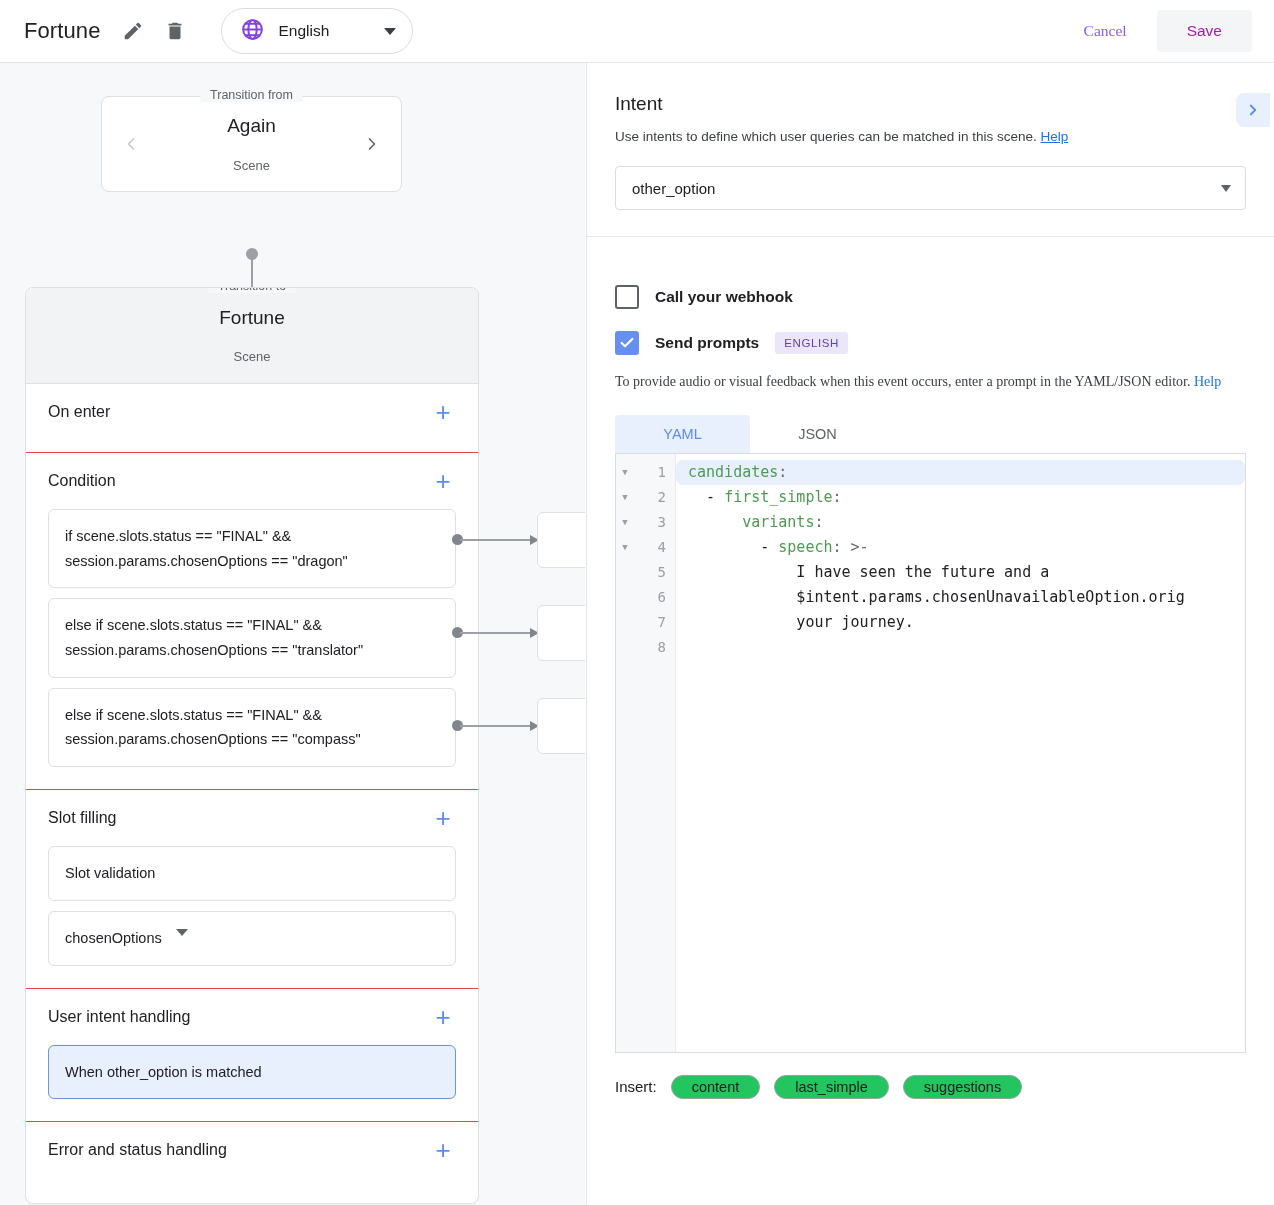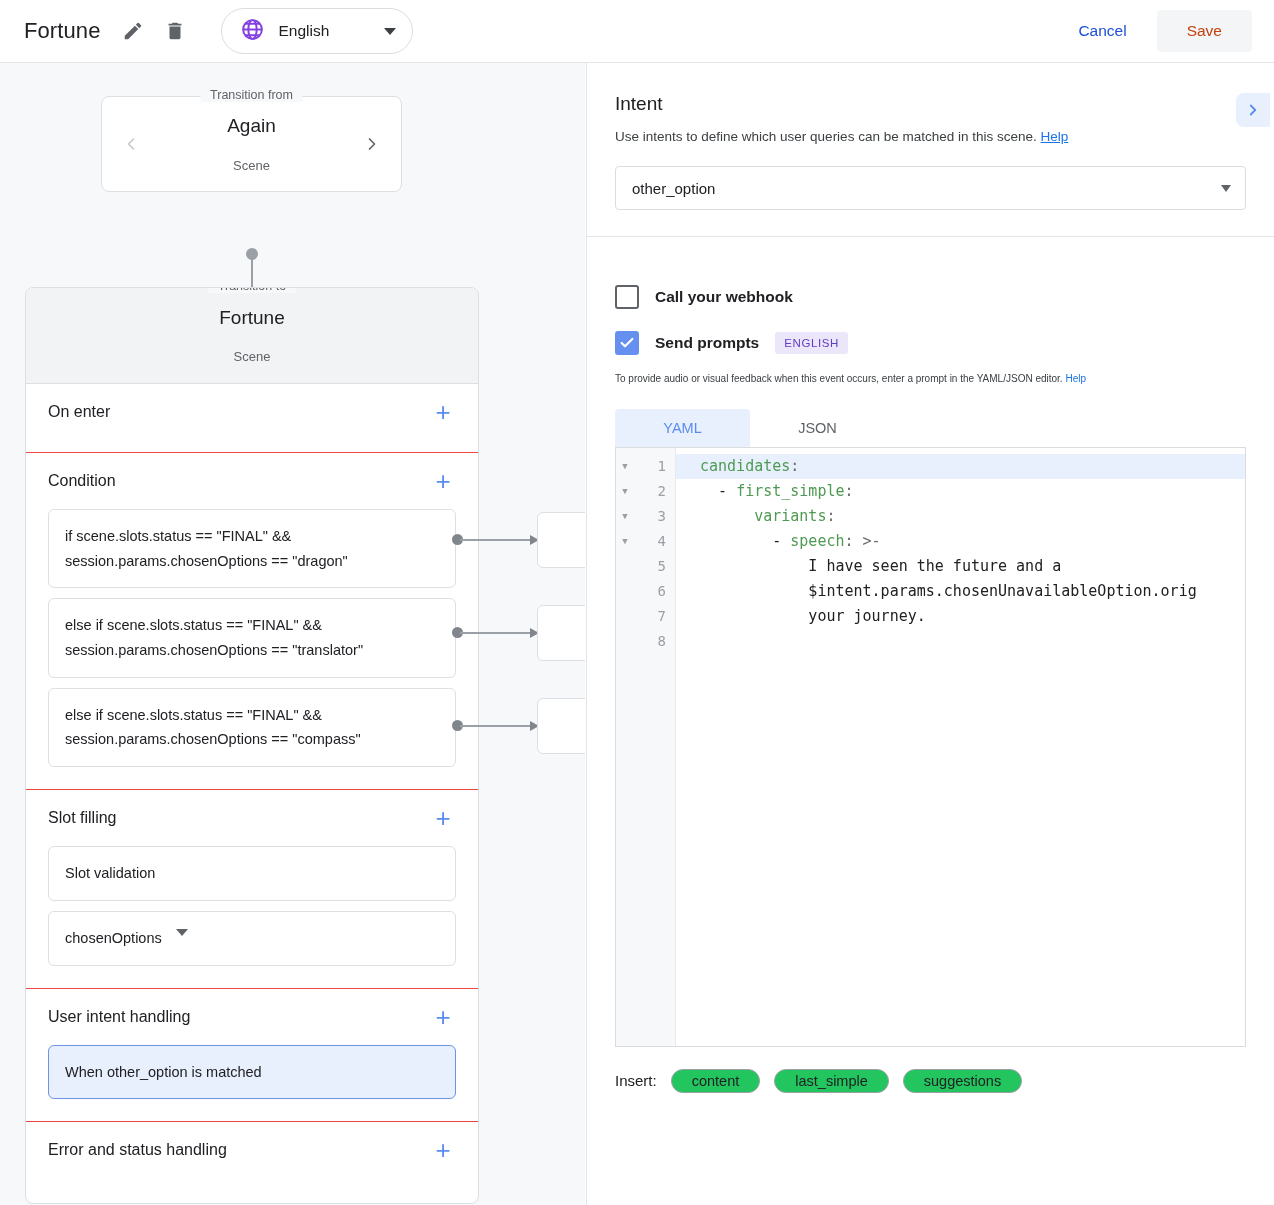--- a/index.html
+++ b/index.html
@@ -56,28 +56,28 @@
   }
 
   .topbar-right {
     margin-left: auto;
     display: flex; align-items: center; gap: 8px;
     padding-right: 22px;
   }
   .btn-text {
     height: 42px; padding: 0 22px;
     border: none; background: transparent;
-    font-size: 15.5px; color: #1d4ed8;
+    font-size: 15.5px; color: #8b5cf6;
     border-radius: 4px; cursor: pointer;
-    font-family: Liberation Sans, sans-serif;
+    font-family: Liberation Serif, serif;
   }
   .btn-save {
     height: 42px; padding: 0 30px;
     border: none; background: #f4f5f7;
-    font-size: 15.5px; color: #c2410c;
+    font-size: 15.5px; color: #a21caf;
     border-radius: 4px; cursor: default;
     font-family: inherit;
   }
 
   
   .left-panel {
     position: absolute; left: 0; top: 63px;
     width: 585px; height: 1142px;
     background: #f7f8fa;
     overflow: hidden;
@@ -278,21 +278,21 @@
   .badge {
     background: #ece6fb;
     color: #5f3dc4;
     font-size: 11.5px;
     letter-spacing: .6px;
     padding: 5px 9px;
     border-radius: 3px;
   }
   .rp-help-text {
     margin-top: 16px;
-    font-size: 10px; color: #3c4043; line-height: 1.55;
+    font-size: 14px; color: #3c4043; line-height: 1.55; font-family: Liberation Serif, serif;
   }
 
   .tabs { display: flex; margin-top: 22px; }
   .tab {
     height: 38px; min-width: 135px;
     display: flex; align-items: center; justify-content: center;
     font-size: 14.5px; color: #5f6368;
     cursor: pointer;
     border-radius: 4px 4px 0 0;
   }
@@ -328,21 +328,21 @@
   .lnum { flex: 1; text-align: right; }
   .code {
     flex: 1;
     padding-top: 6px;
     font-family: "DejaVu Sans Mono", monospace;
     font-size: 15px;
     white-space: pre;
     overflow: hidden;
     color: #202124;
   }
-  .cline { height: 25px; line-height: 25px; padding-left: 24px; }
+  .cline { height: 25px; line-height: 25px; padding-left: 12px; border-radius: 7px; }
   .cline.active { background: #e8f0fe; }
   .k { color: #4e9a52; }
   .p { color: #6a6a6a; }
 
   .insert-row {
     display: flex; align-items: center;
     gap: 14px;
     padding: 22px 28px 0 28px;
   }
   .insert-label { font-size: 15px; color: #202124; }

